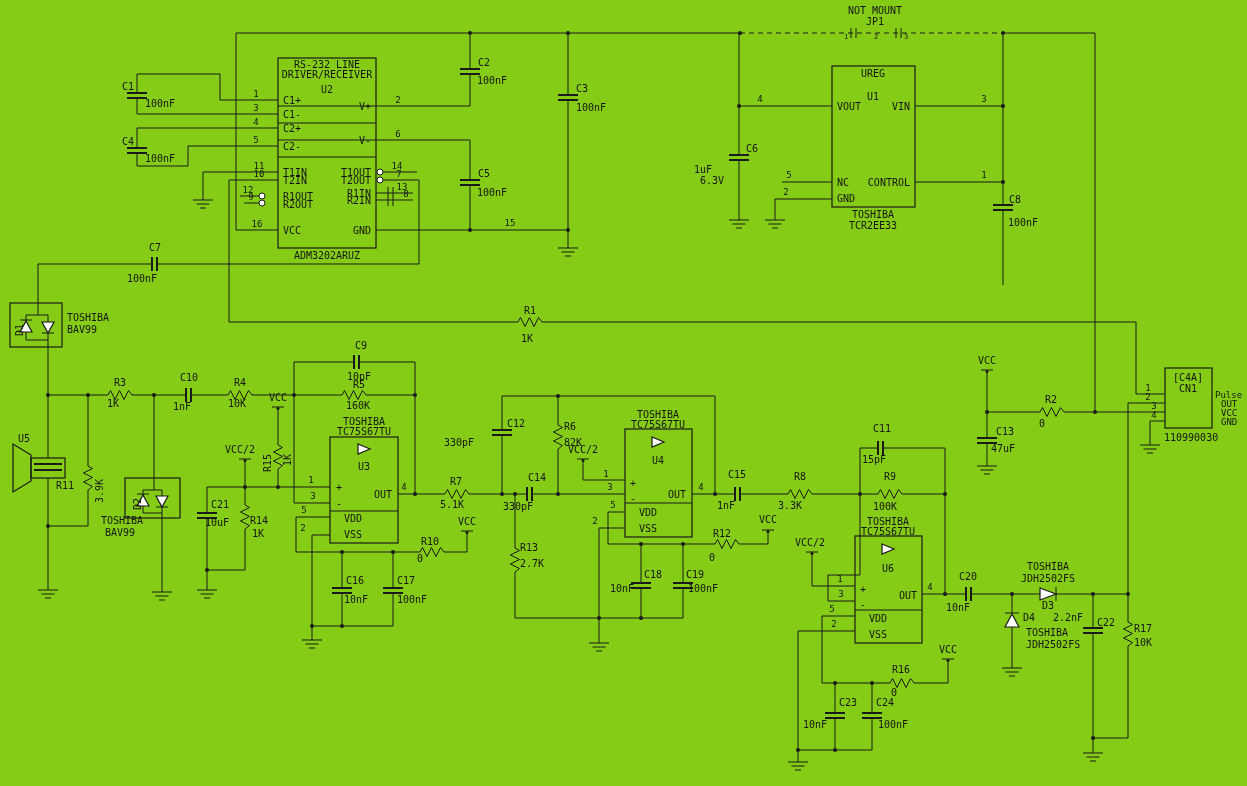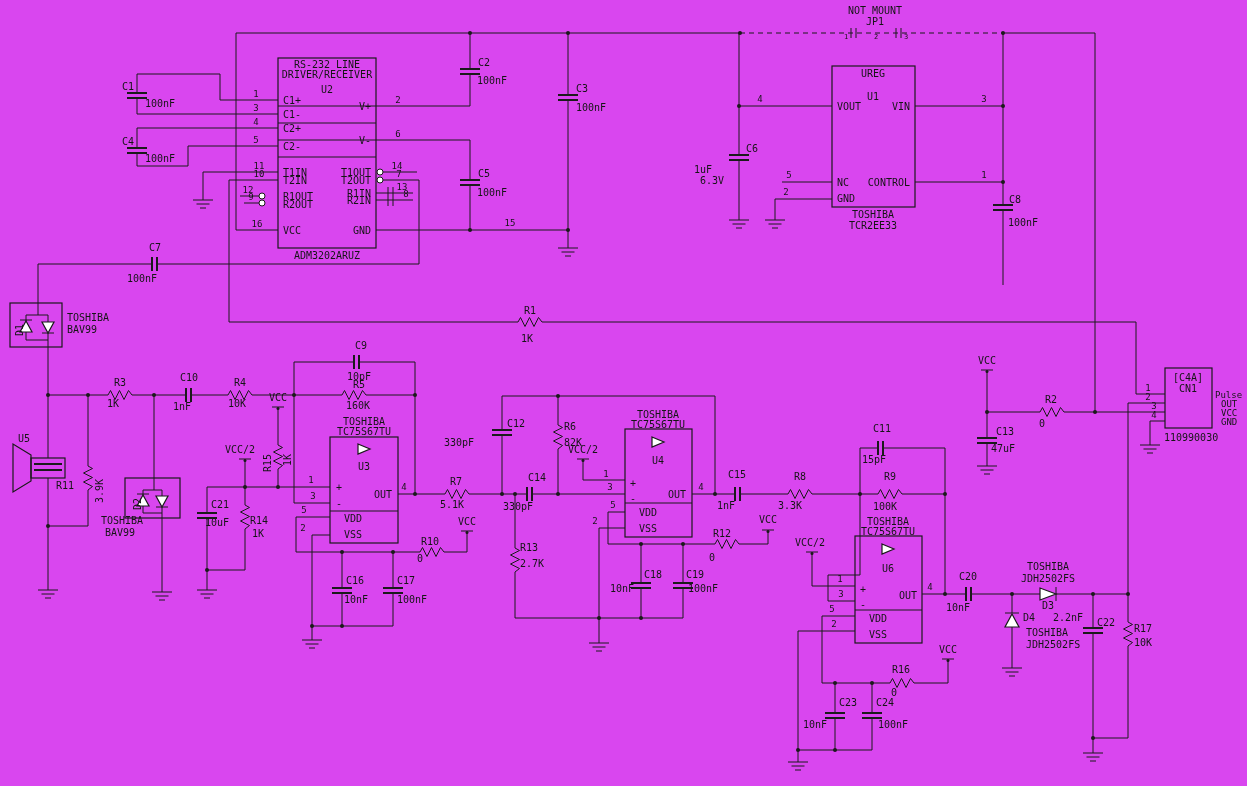--- a/index.html
+++ b/index.html
@@ -1,16 +1,16 @@
 <!DOCTYPE html>
 <html><head>
 <meta charset="utf-8">
 <style>
   html,body{margin:0;padding:0;background:#fff;}
-  #canvas{width:1247px;height:786px;background:#d946ef;position:relative;overflow:hidden;}
+  #canvas{width:1247px;height:786px;background:#84cc16;position:relative;overflow:hidden;}
   svg{display:block;}
   .w{stroke:#1a1a1a;stroke-width:1;fill:none;}
   .wd{stroke:#1a1a1a;stroke-width:1;fill:none;stroke-dasharray:5 4;}
   .p2{stroke:#1a1a1a;stroke-width:2;fill:none;}
   .bx{stroke:#1a1a1a;stroke-width:1.2;fill:none;}
   .dot{fill:#1a1a1a;}
   .oc{fill:#fff;stroke:#1a1a1a;stroke-width:1;}
   .dio{fill:#fff;stroke:#1a1a1a;stroke-width:1.2;}
   text{font-family:"DejaVu Sans Mono","Liberation Mono",monospace;fill:#151515;}
   .t{font-size:10px;}

